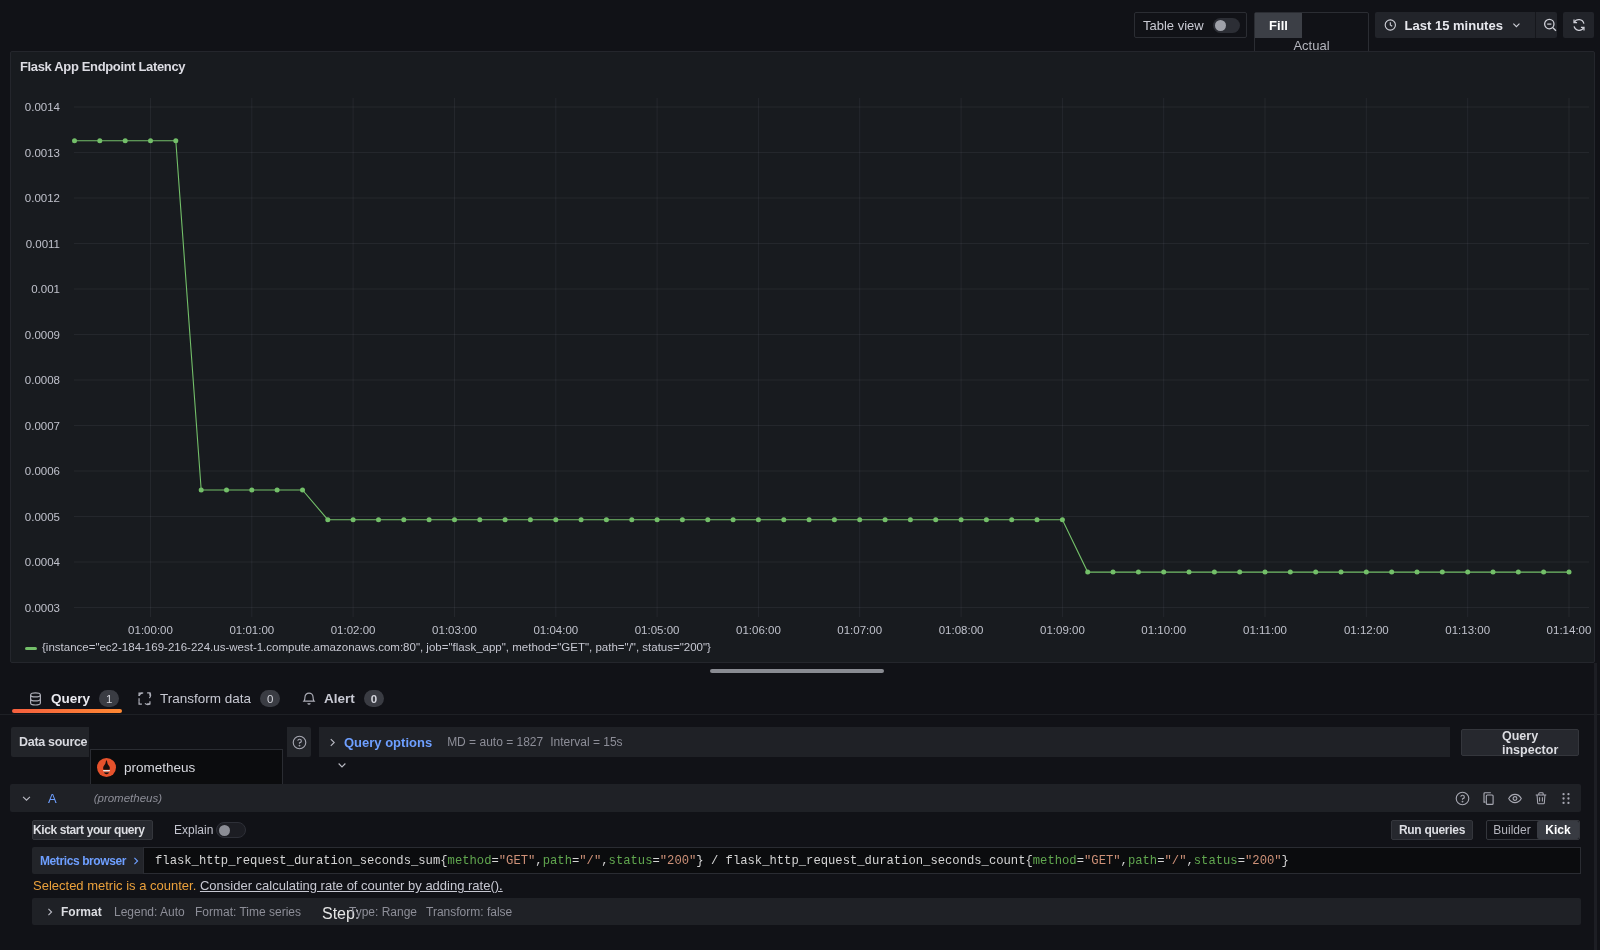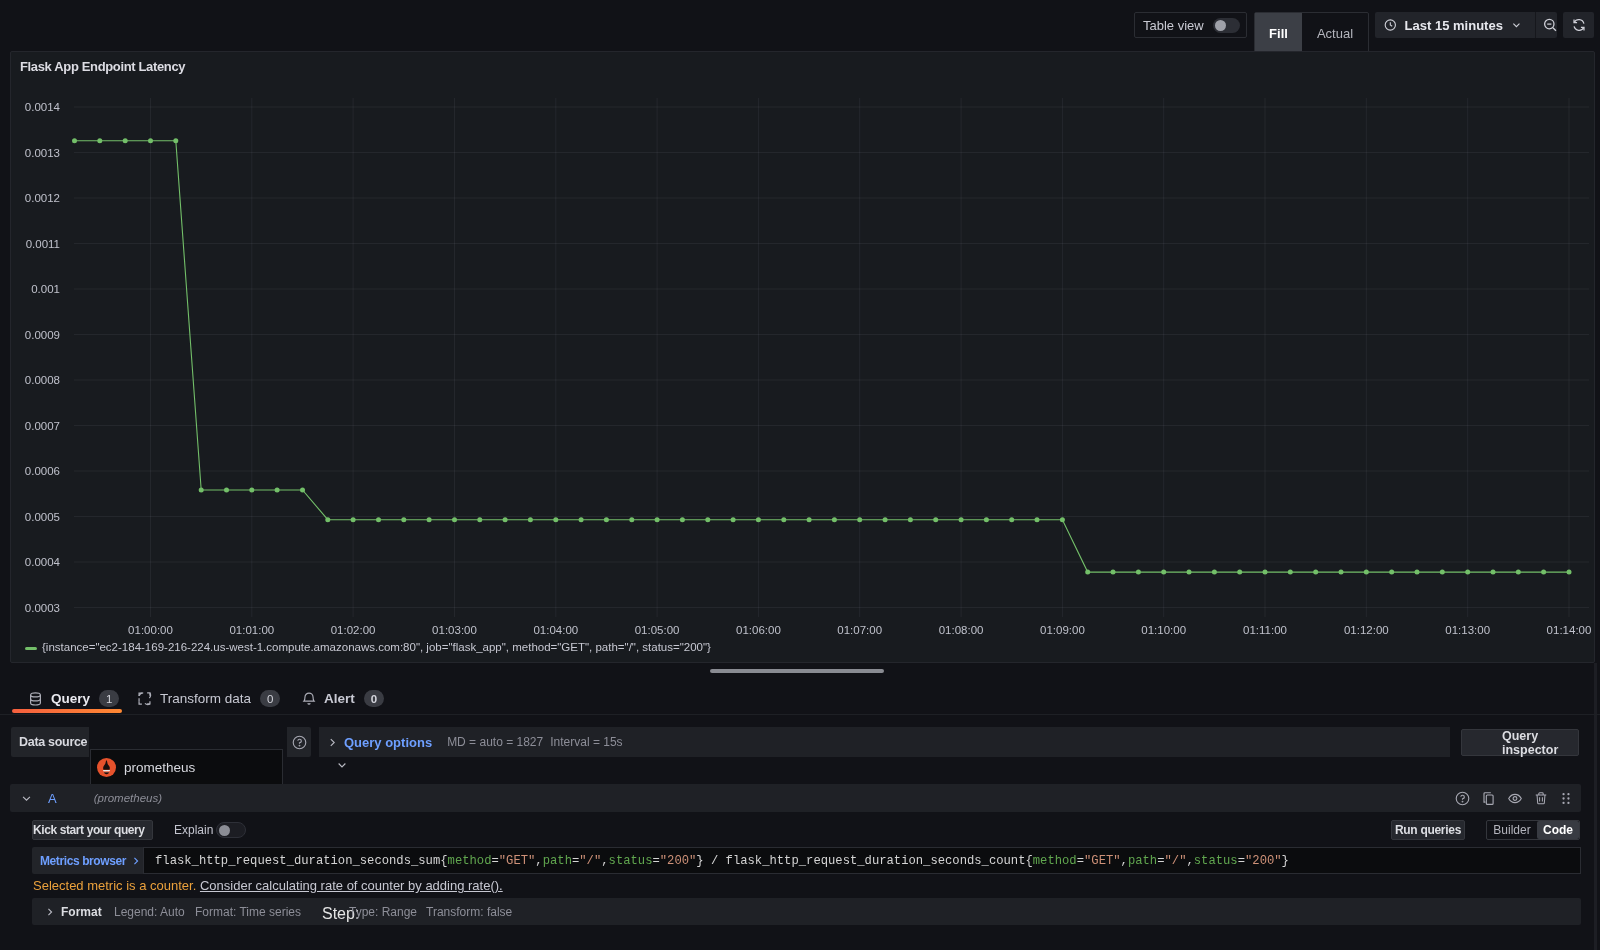--- a/index.html
+++ b/index.html
@@ -12,21 +12,21 @@
 <body>
 
 <div class="abs" style="left:0;top:0;width:1600px;height:50px;background:#111217;">
 
   <div class="abs" style="left:1134px;top:12px;width:113px;height:26px;border:1px solid #2b2d33;border-radius:2px;display:flex;align-items:center;">
     <span style="font-size:13px;color:#c9cad3;margin-left:8px;">Table view</span>
     <span class="abs" style="left:78px;top:5px;width:27px;height:15px;background:#2c2e35;border-radius:8px;"></span>
     <span class="abs" style="left:80px;top:7px;width:11px;height:11px;background:#9fa1a9;border-radius:50%;"></span>
   </div>
 
-  <div class="abs" style="left:1254px;top:12px;width:115px;height:42px;border:1px solid #2b2d33;border-radius:2px;display:flex;">
+  <div class="abs" style="left:1254px;top:12px;width:115px;height:42px;border:1px solid #2b2d33;border-radius:2px;display:flex;flex-direction:column;">
     <div style="width:47px;height:100%;background:#3c3f46;display:flex;align-items:center;justify-content:center;font-size:13px;font-weight:700;color:#fff;">Fill</div>
     <div style="flex:1;display:flex;align-items:center;justify-content:center;font-size:13px;color:#b4b5bd;">Actual</div>
   </div>
 
   <div class="abs" style="left:1375px;top:12px;width:182px;height:26px;background:#22242a;border-radius:2px;display:flex;align-items:center;">
     <svg style="margin-left:9px" width="14" height="14" viewBox="0 0 16 16" fill="none" stroke="#cfd0d8" stroke-width="1.4">
         <circle cx="8" cy="8" r="6.5"></circle>
         <path d="M8 4.5V8l2.4 1.6"></path>
       </svg>
     <span style="font-size:13px;font-weight:600;color:#e7e8ee;margin-left:8px;white-space:nowrap;">Last 15 minutes</span>
@@ -303,26 +303,26 @@
       </svg>
   </div>
 </div>
 
 <div class="abs" style="left:32px;top:820px;width:121px;height:20px;background:#26282e;border:1px solid #34363c;border-radius:2px;display:flex;align-items:center;">
   <span style="font-size:12px;font-weight:600;color:#dcdde2;white-space:nowrap;letter-spacing:-0.4px;">Kick start your query</span>
 </div>
 <span class="abs" style="left:174px;top:823px;font-size:12px;color:#c4c5cf;">Explain</span>
 <span class="abs" style="left:216px;top:822px;width:30px;height:16px;background:#1c1d23;border:1px solid #2e3038;border-radius:9px;"></span>
 <span class="abs" style="left:219px;top:824.5px;width:11px;height:11px;background:#8b8d95;border-radius:50%;"></span>
-<div class="abs" style="left:1391px;top:820px;width:74px;height:20px;background:#26282e;border:1px solid #34363c;border-radius:2px;display:flex;align-items:center;justify-content:center;">
+<div class="abs" style="left:1391px;top:820px;width:82px;height:20px;background:#26282e;border:1px solid #34363c;border-radius:2px;display:flex;align-items:center;justify-content:center;">
   <span style="font-size:12px;font-weight:600;color:#dcdde2;white-space:nowrap;letter-spacing:-0.3px;">Run queries</span>
 </div>
 <div class="abs" style="left:1486px;top:820px;width:94px;height:20px;border:1px solid #34363c;border-radius:2px;display:flex;">
   <div style="flex:1;display:flex;align-items:center;justify-content:center;font-size:12px;color:#b4b5bd;">Builder</div>
-  <div style="width:42px;background:#383b42;border-radius:2px;display:flex;align-items:center;justify-content:center;font-size:12px;font-weight:600;color:#fff;">Code</div>
+  <div style="width:42px;background:#383b42;border-radius:2px;display:flex;align-items:center;justify-content:center;font-size:12px;font-weight:600;color:#fff;">Kick</div>
 </div>
 
 <div class="abs" style="left:32px;top:847px;width:111px;height:27px;background:#222429;border-radius:2px 0 0 2px;display:flex;align-items:center;">
   <span style="margin-left:8px;font-size:12px;font-weight:600;color:#6e9fff;white-space:nowrap;letter-spacing:-0.4px;">Metrics browser</span>
   <svg style="margin-left:5px" width="10" height="10" viewBox="0 0 16 16" fill="none" stroke="#6e9fff" stroke-width="1.8">
       <path d="M5.5 3l5 5-5 5"></path>
     </svg>
 </div>
 <div class="abs" style="left:143px;top:847px;width:1438px;height:27px;background:#0b0c0e;border:1px solid #2a2c32;display:flex;align-items:center;">
   <span style="margin-left:11px;font-family:'Liberation Mono',monospace;font-size:12.2px;color:#d5d5d5;white-space:pre;">flask_http_request_duration_seconds_sum{<span style="color:#61a74f">method</span>=<span style="color:#ce9178">"GET"</span>,<span style="color:#61a74f">path</span>=<span style="color:#ce9178">"/"</span>,<span style="color:#61a74f">status</span>=<span style="color:#ce9178">"200"</span>} / flask_http_request_duration_seconds_count{<span style="color:#61a74f">method</span>=<span style="color:#ce9178">"GET"</span>,<span style="color:#61a74f">path</span>=<span style="color:#ce9178">"/"</span>,<span style="color:#61a74f">status</span>=<span style="color:#ce9178">"200"</span>}</span>

